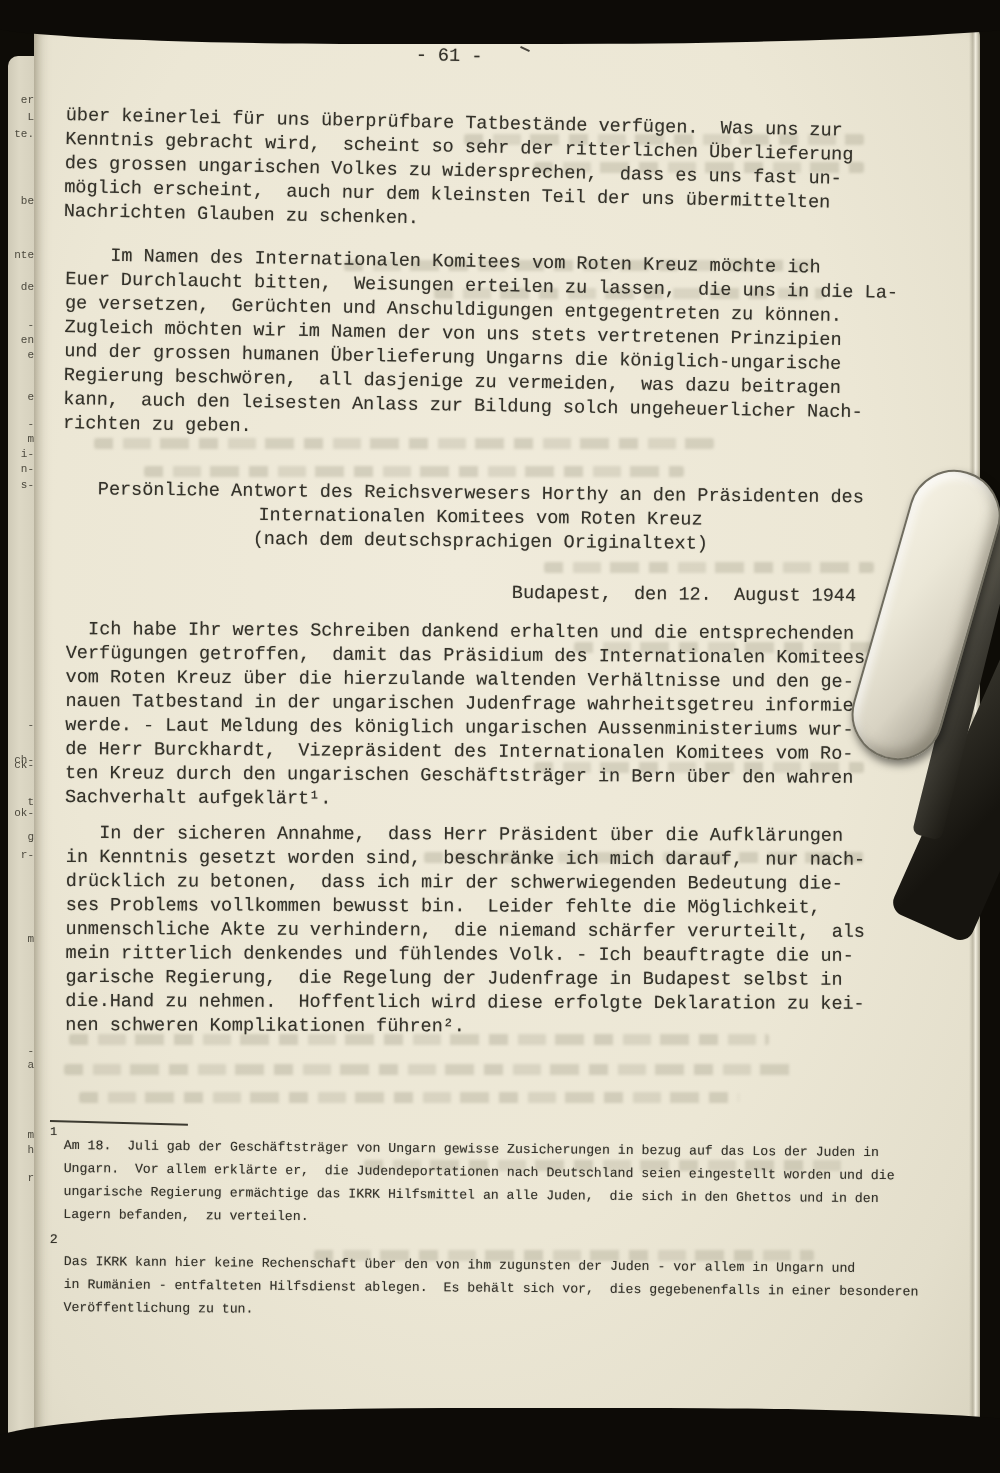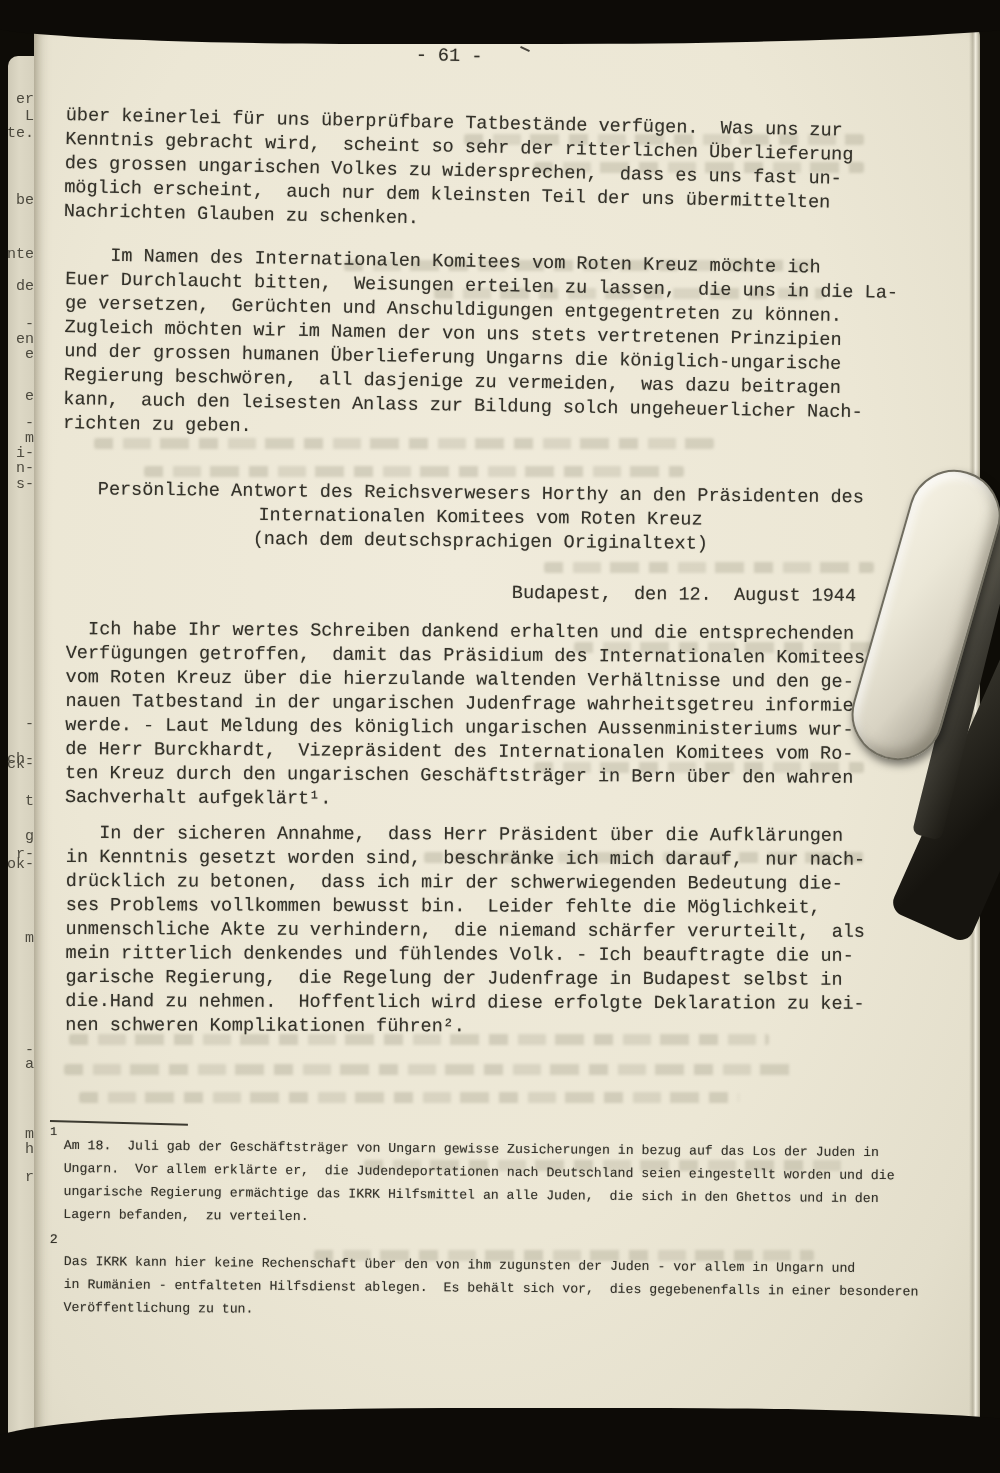--- a/index.html
+++ b/index.html
@@ -3,21 +3,21 @@
 <meta charset="utf-8">
 <style>
   html,body{margin:0;padding:0;background:#000;}
   .photo{position:relative;width:1000px;height:1473px;background:#0e0c07;overflow:hidden;
          font-family:"Liberation Mono","DejaVu Sans Mono",monospace;}
 
   
   .prev-page{position:absolute;left:8px;top:56px;width:28px;height:1396px;
              background:linear-gradient(90deg,#cfcab7 0%,#ddd8c5 40%,#d5d0bd 100%);
              border-radius:10px 0 0 12px;}
-  .frag{position:absolute;right:2px;text-align:right;font-size:15px;color:#4c493e;
+  .frag{position:absolute;right:2px;text-align:right;font-size:11px;color:#4c493e;
         white-space:pre;line-height:14px;}
 
   
   .page{position:absolute;left:34px;top:22px;width:946px;height:1424px;
         background:radial-gradient(ellipse at 45% 38%, #f0ebdb 0%, #ece7d5 55%, #e3decb 85%, #d9d4c0 100%);
         border-radius:6px 16px 22px 8px;
         box-shadow:inset 10px 0 14px -8px rgba(95,85,60,.55), inset 0 10px 14px -10px rgba(60,55,40,.5);
         z-index:1;}
   .page::after{content:"";position:absolute;right:0;top:4px;bottom:6px;width:11px;
         background:linear-gradient(90deg,rgba(0,0,0,0) 0%,rgba(125,120,100,.38) 35%,rgba(242,238,224,.95) 60%,rgba(140,135,115,.65) 100%);
@@ -74,21 +74,21 @@
     <span class="frag" style="top:334px">e</span>
     <span class="frag" style="top:361px">-</span>
     <span class="frag" style="top:376px">m</span>
     <span class="frag" style="top:391px">i-</span>
     <span class="frag" style="top:406px">n-</span>
     <span class="frag" style="top:422px">s-</span>
     <span class="frag" style="top:662px">-</span>
     <span class="frag" style="top:697px">ch-</span>
     <span class="frag" style="top:702px">ck-</span>
     <span class="frag" style="top:739px">t</span>
-    <span class="frag" style="top:802px">ok-</span>
+    <span class="frag" style="top:750px">ok-</span>
     <span class="frag" style="top:774px">g</span>
     <span class="frag" style="top:792px">r-</span>
     <span class="frag" style="top:876px">m</span>
     <span class="frag" style="top:988px">-</span>
     <span class="frag" style="top:1002px">a</span>
     <span class="frag" style="top:1072px">m</span>
     <span class="frag" style="top:1087px">h</span>
     <span class="frag" style="top:1115px">r</span>
   </div>
 

